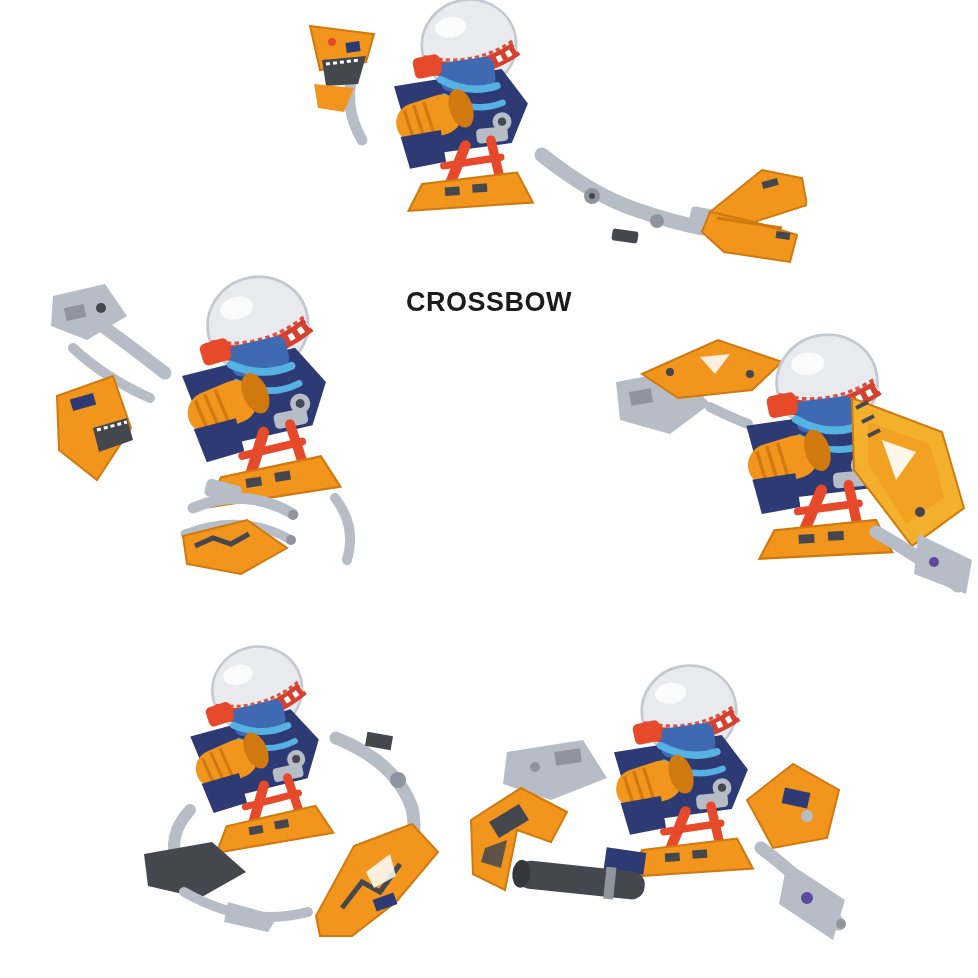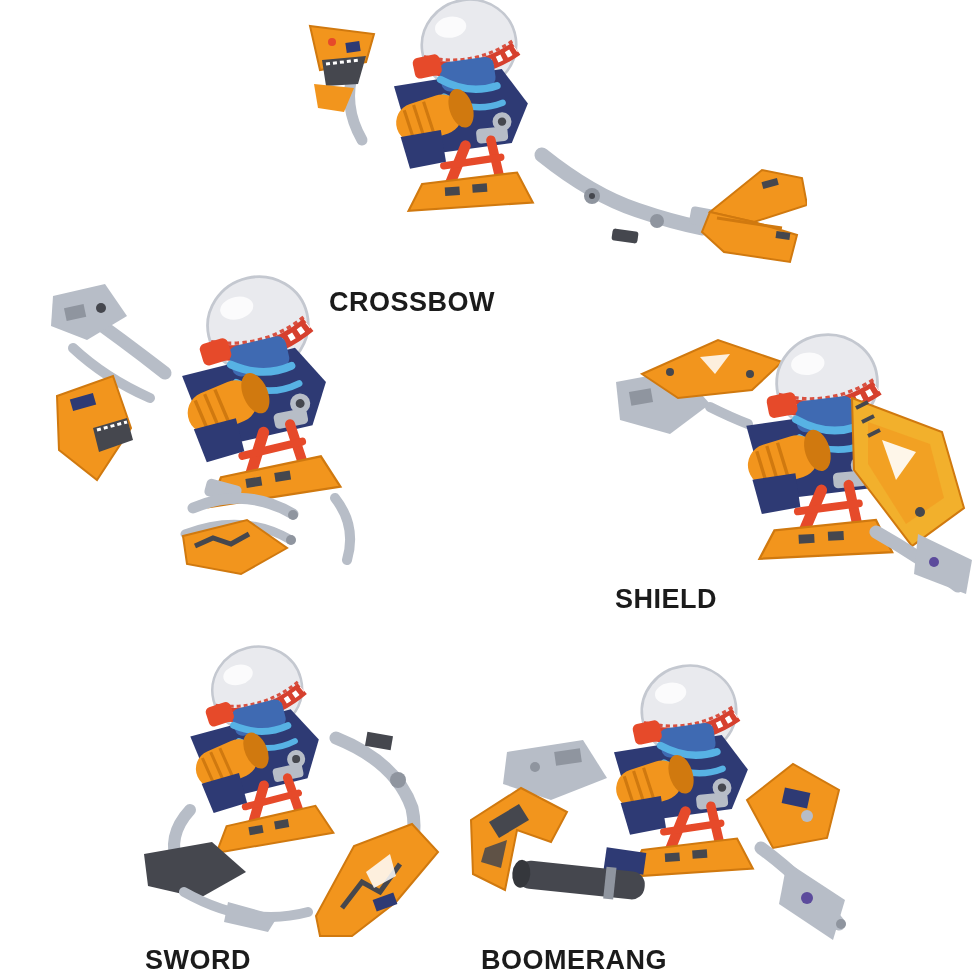--- a/index.html
+++ b/index.html
@@ -22,21 +22,21 @@
   }
   html,body{margin:0;padding:0;background:#fff;}
   .stage{
     position:relative;width:978px;height:978px;margin:0 auto;
     background:var(--background);overflow:hidden;
     font-family:"Liberation Sans",sans-serif;
   }
   .fig{position:absolute;}
   .fig svg{display:block;width:100%;height:100%;}
   .fig-label{
-    position:absolute;width:320px;text-align:left;white-space:nowrap;
+    position:absolute;width:320px;text-align:center;white-space:nowrap;
     font-family:"Liberation Sans",sans-serif;font-weight:bold;
     font-size:27px;letter-spacing:.5px;color:var(--label-text);line-height:1;
   }
   #lbl-crossbow {left:329px;top:289px;}
   #lbl-gripper  {left:52px; top:586px;}
   #lbl-shield   {left:615px;top:586px;}
   #lbl-sword    {left:145px;top:947px;}
   #lbl-boomerang{left:481px;top:947px;}
 
   #fig-crossbow {left:262px;top:0;   width:545px;height:288px;}
@@ -219,17 +219,14 @@
         <circle cx="352" cy="164" r="6" fill="var(--silver)"></circle>
         <path d="M306 196 Q352 230 384 272" stroke="var(--silver)" stroke-width="13" fill="none" stroke-linecap="round"></path>
         <path d="M332 210 L390 248 L378 288 L324 252 Z" fill="var(--silver)"></path>
         <circle cx="352" cy="246" r="6" fill="var(--purple)"></circle>
         <circle cx="386" cy="272" r="5" fill="var(--silver-dark)"></circle>
       </g>
     </svg>
   </div>
 
   <div class="fig-label" id="lbl-crossbow">CROSSBOW</div>
-  <div class="fig-label" id="lbl-shield">SHIELD</div>
-  <div class="fig-label" id="lbl-sword">SWORD</div>
-  <div class="fig-label" id="lbl-boomerang">BOOMERANG</div>
 
 </div>
 
 </body></html>

